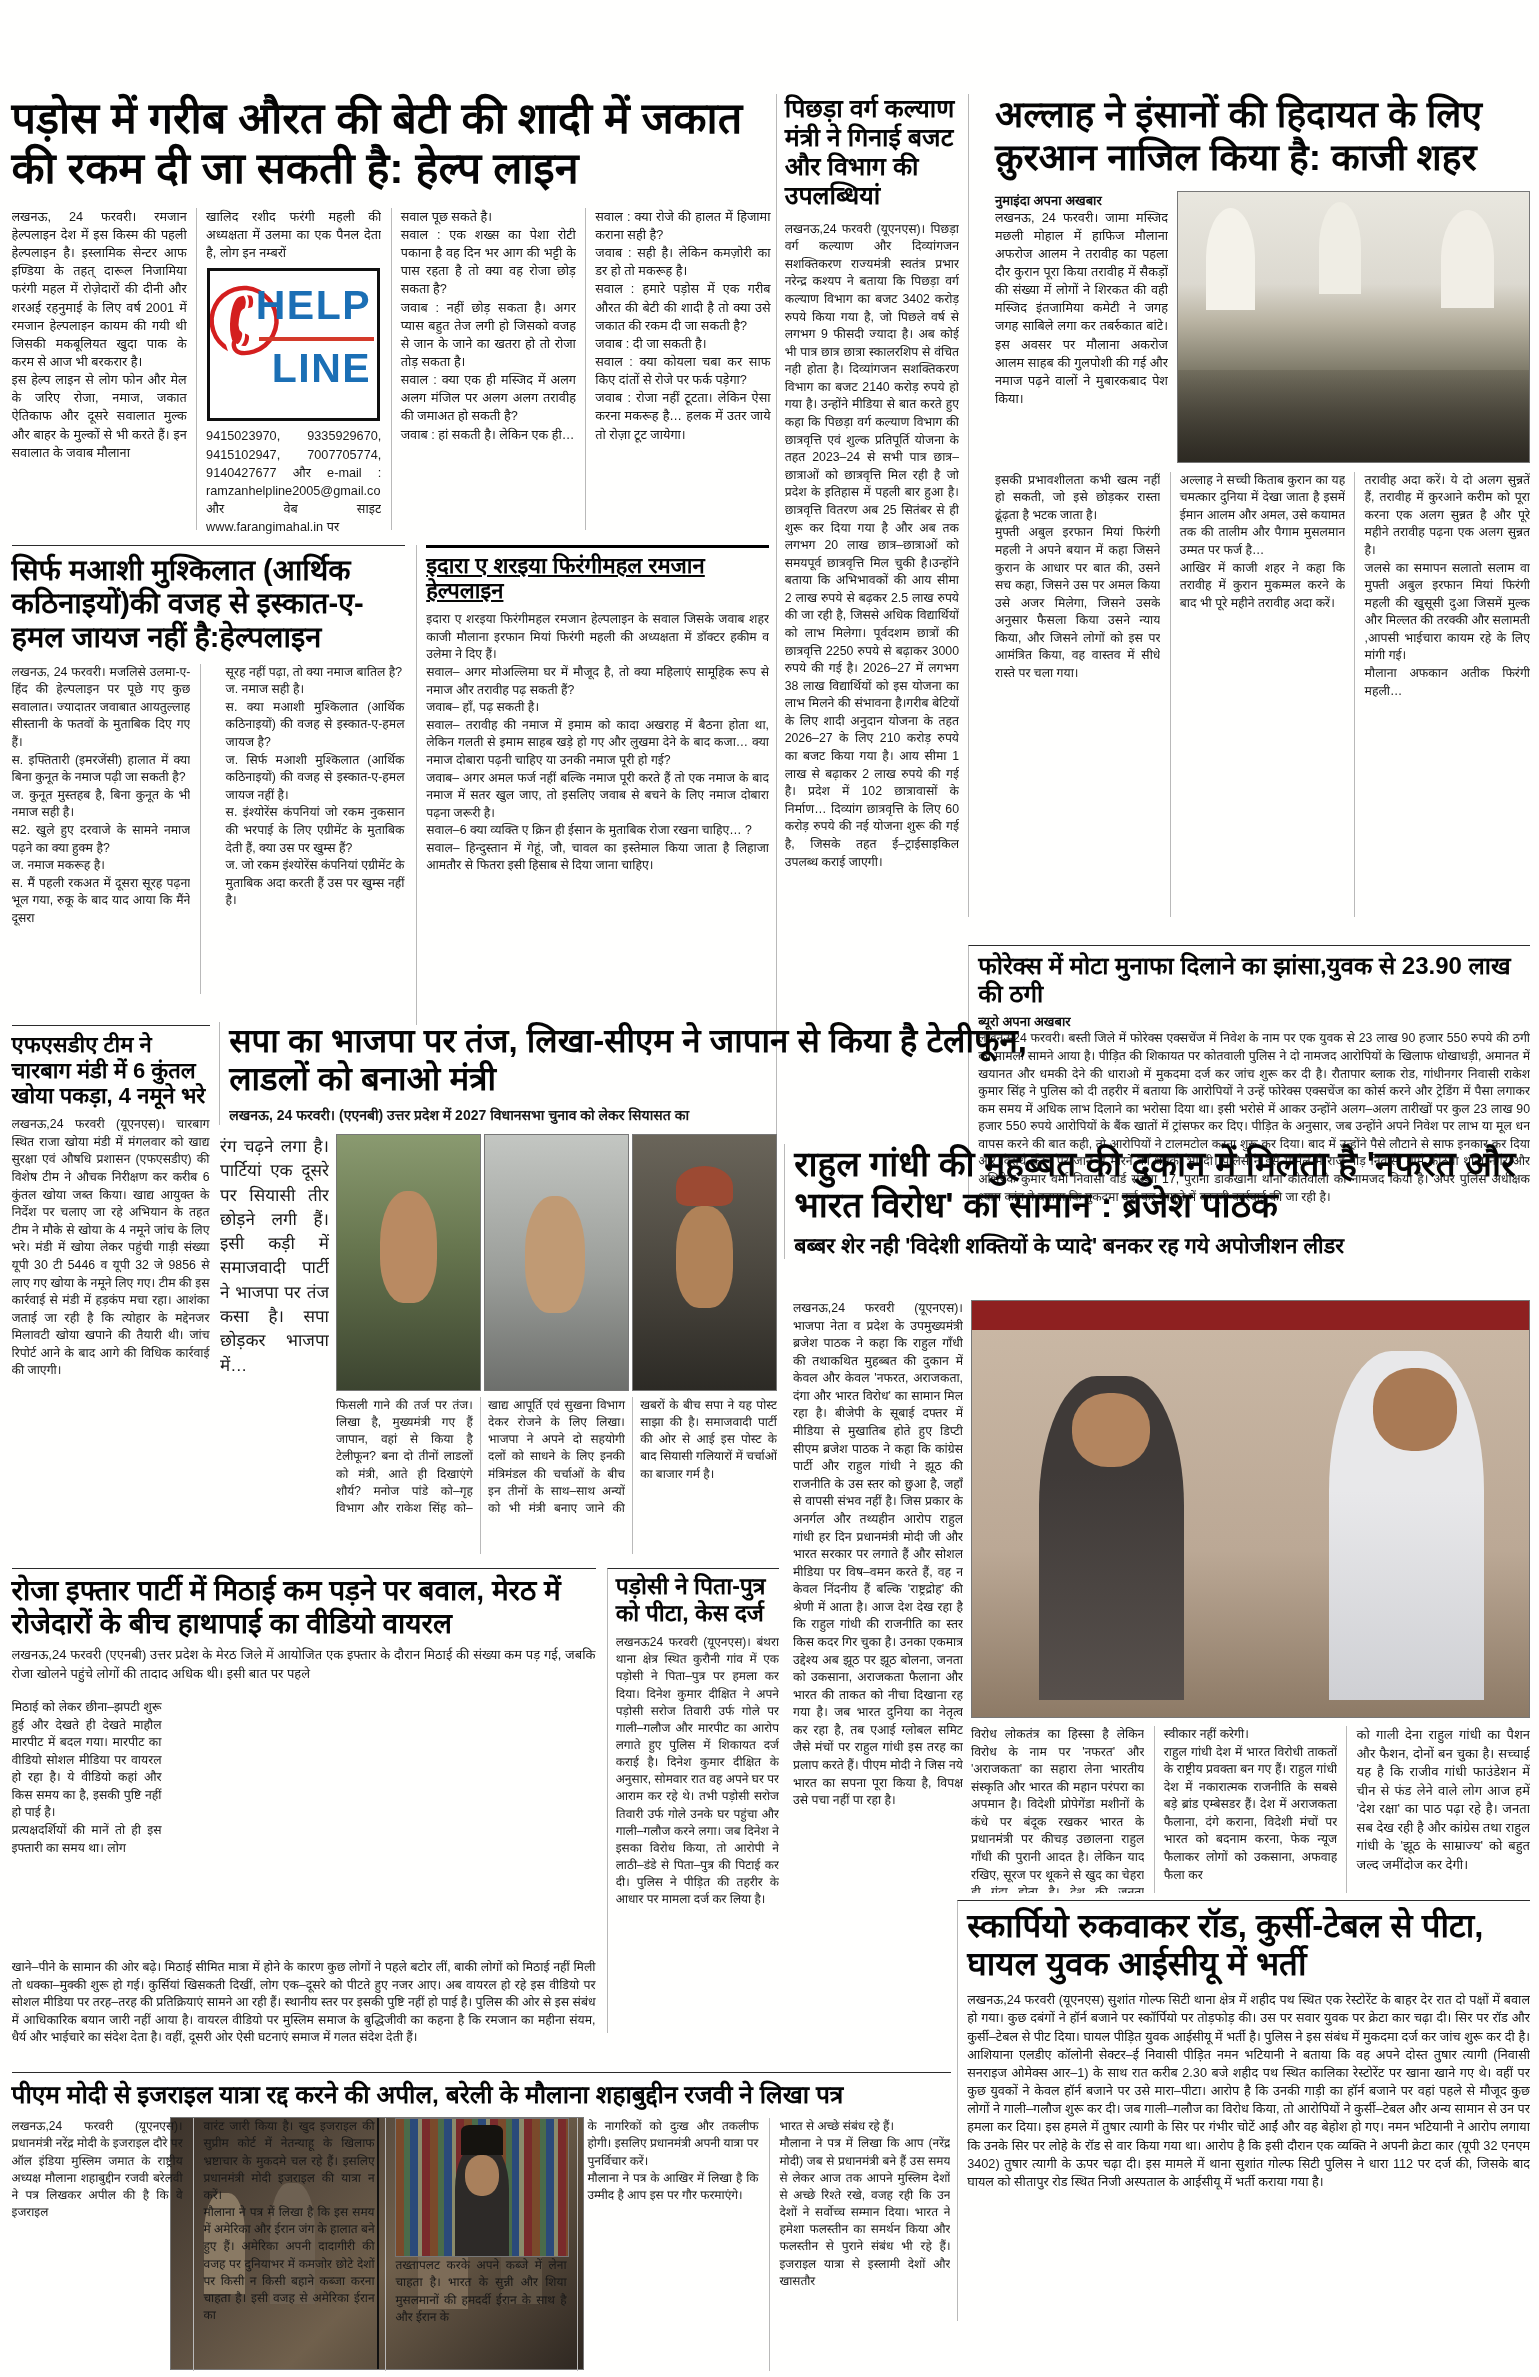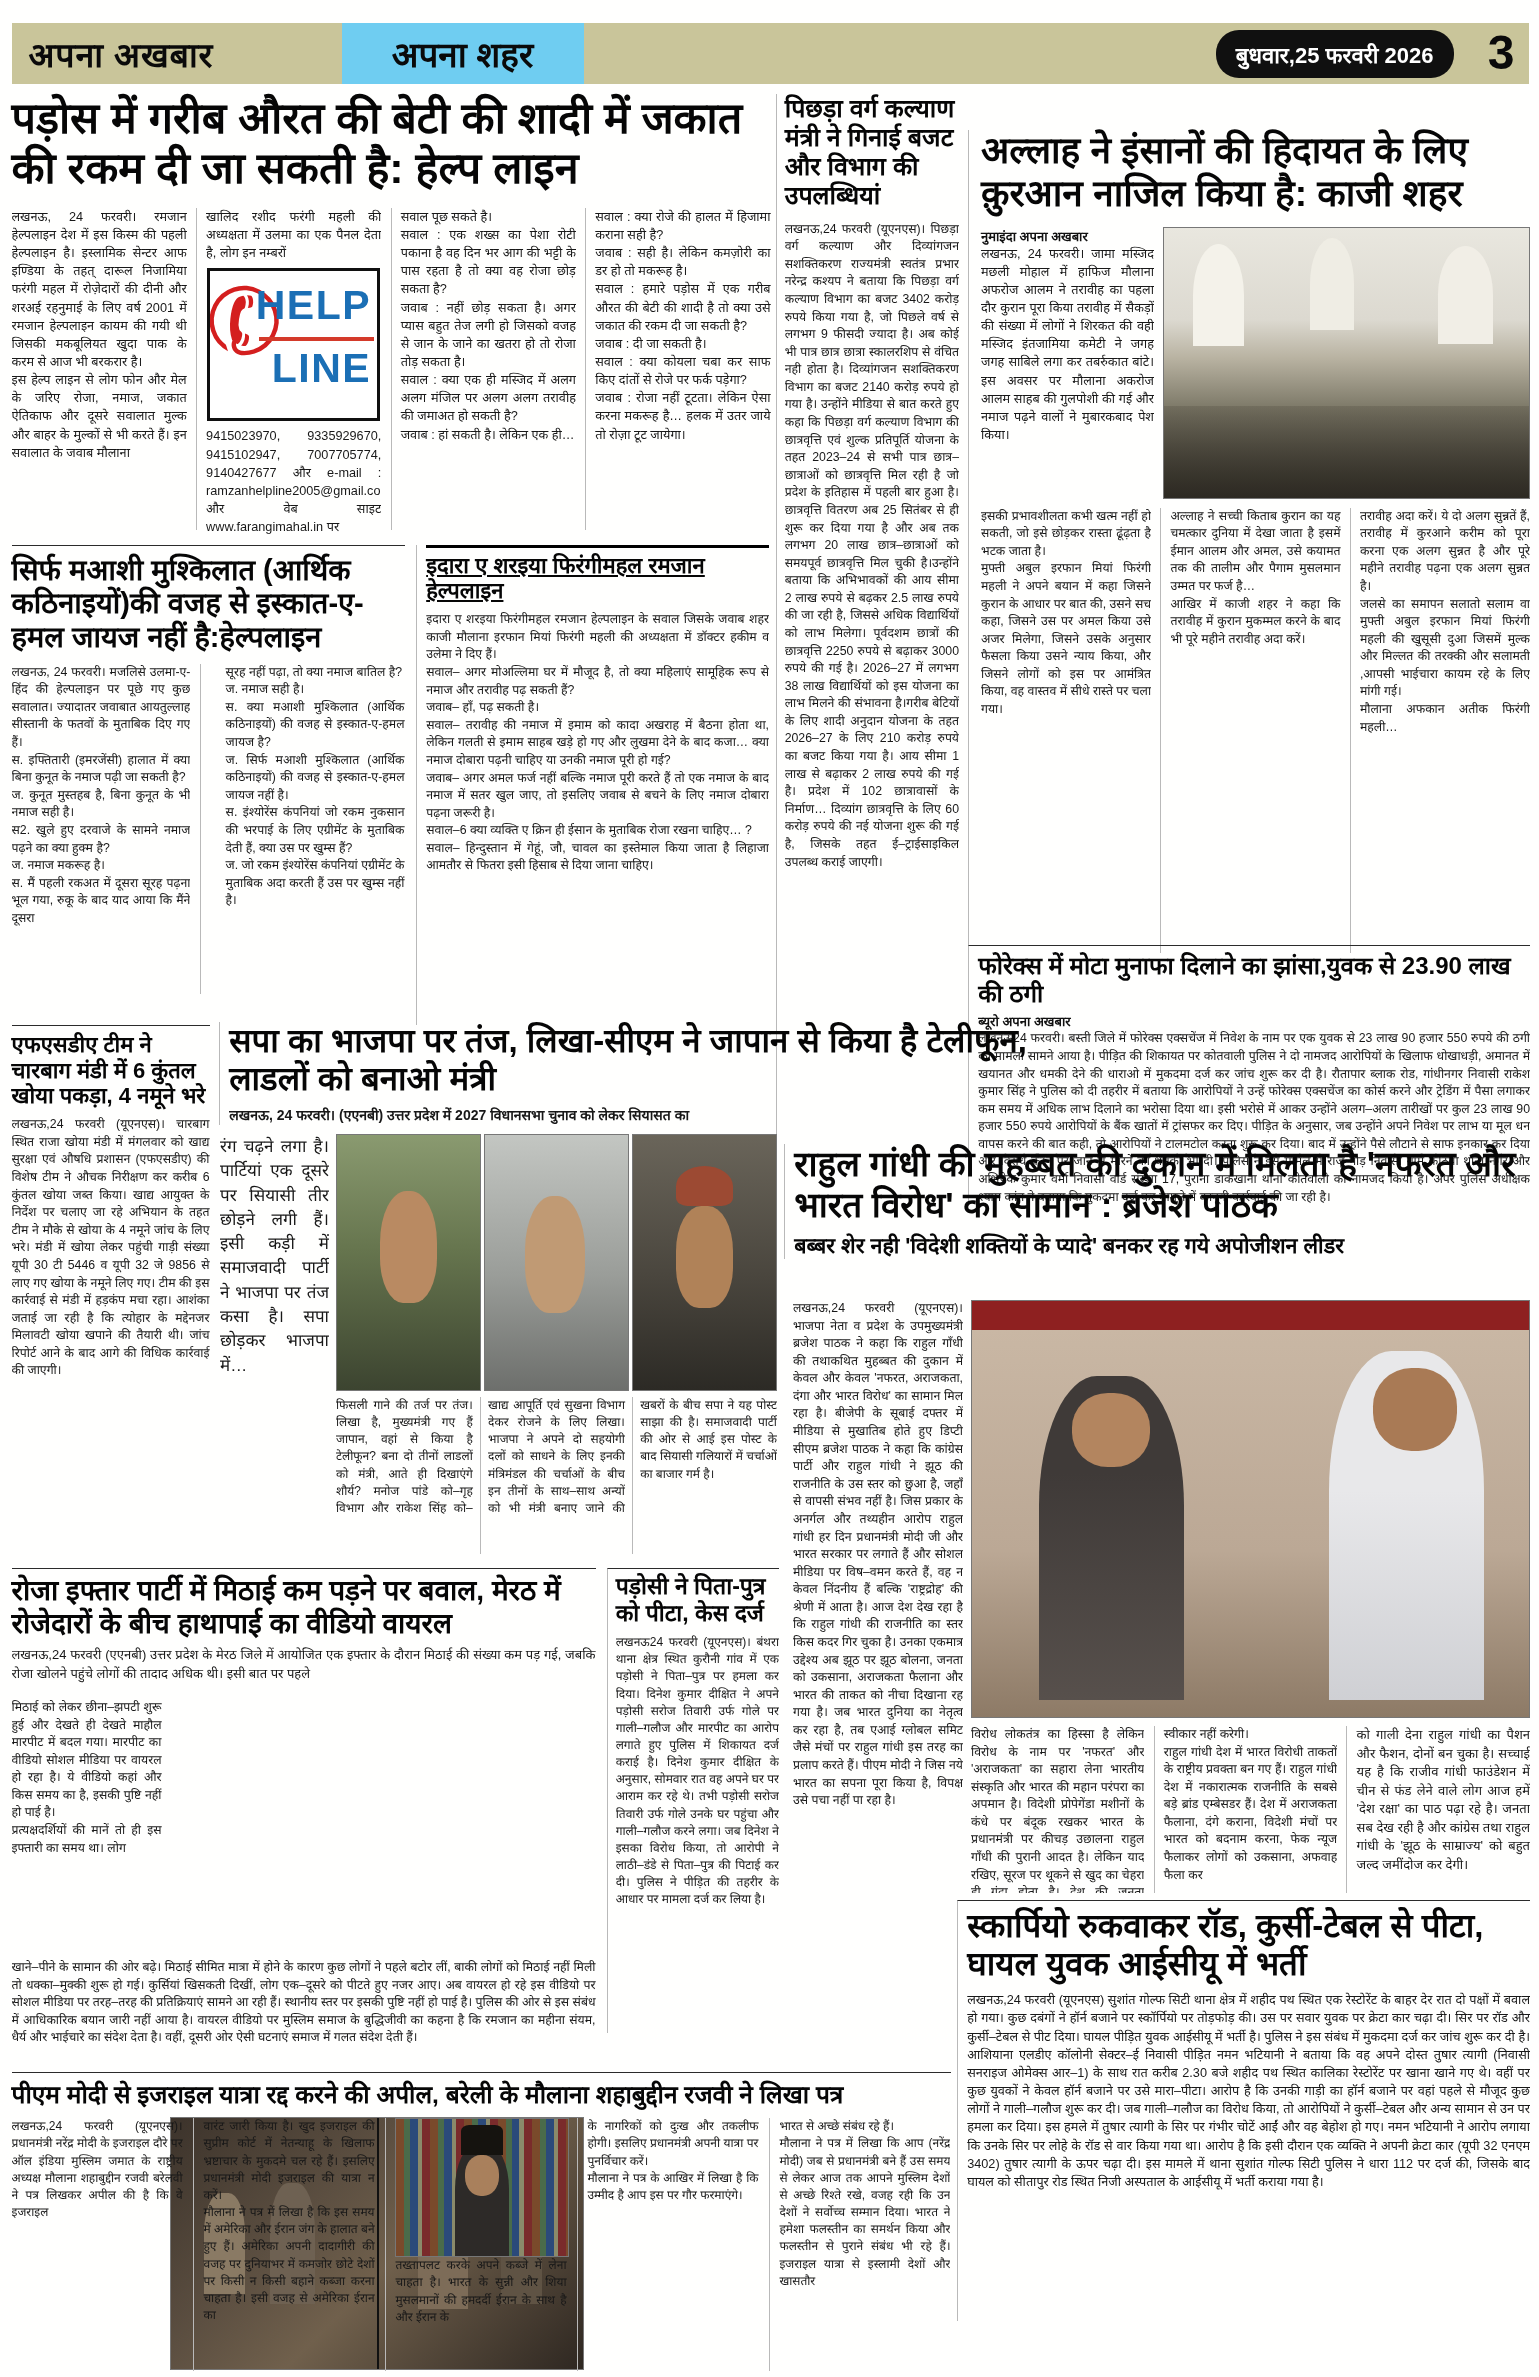--- a/index.html
+++ b/index.html
@@ -25,26 +25,20 @@
   .hlogo .t1{position:absolute;right:6.1px;top:10.7px;font-size:41px;font-weight:bold;color:#1b6fb5;letter-spacing:1.5px;}
   .hlogo .rule{position:absolute;right:3.1px;top:66px;width:115px;height:3.8px;background:#d43a2a;}
   .hlogo .t2{position:absolute;right:6.1px;top:74px;font-size:41px;font-weight:bold;color:#1b6fb5;letter-spacing:1.5px;}
   .sep-t{border-top:1.5px solid #2b2b2b;}
 </style>
 </head>
 <body>
 
 <div class="page">
 
-  <div class="masthead">
-    <div class="mh-paper">अपना अखबार</div>
-    <div class="mh-section">अपना शहर</div>
-    <div class="mh-pill">बुधवार,25 फरवरी 2026</div>
-    <div class="mh-page">3</div>
-  </div>
 
   <div class="blk" style="left:11.5px;top:94px;width:759px;">
     <div class="hl" style="font-size:43px;">पड़ोस में गरीब औरत की बेटी की शादी में जकात की रकम दी जा सकती है: हेल्प लाइन</div>
     <div class="vcols" style="margin-top:14px;height:322px;">
       <div class="body">लखनऊ, 24 फरवरी। रमजान हेल्पलाइन देश में इस किस्म की पहली हेल्पलाइन है। इस्लामिक सेन्टर आफ इण्डिया के तहत् दारूल निजामिया फरंगी महल में रोज़ेदारों की दीनी और शरअई रहनुमाई के लिए वर्ष 2001 में रमजान हेल्पलाइन कायम की गयी थी जिसकी मकबूलियत खुदा पाक के करम से आज भी बरकरार है।
 इस हेल्प लाइन से लोग फोन और मेल के जरिए रोजा, नमाज, जकात ऐतिकाफ और दूसरे सवालात मुल्क और बाहर के मुल्कों से भी करते हैं। इन सवालात के जवाब मौलाना</div>
       <div>
         <div class="body">खालिद रशीद फरंगी महली की अध्यक्षता में उलमा का एक पैनल देता है, लोग इन नम्बरों</div>
         <div class="hlogo">
           <span class="phone">✆</span>
@@ -66,21 +60,21 @@
 सवाल : क्या कोयला चबा कर साफ किए दांतों से रोजे पर फर्क पड़ेगा?
 जवाब : रोजा नहीं टूटता। लेकिन ऐसा करना मकरूह है… हलक में उतर जाये तो रोज़ा टूट जायेगा।</div>
     </div>
   </div>
 
   <div class="blk" style="left:776px;top:94px;width:183px;height:1089px;border-left:0.8px solid #b9b9b9;padding-left:7.7px;">
     <div class="hl" style="font-size:25px;">पिछड़ा वर्ग कल्याण मंत्री ने गिनाई बजट और विभाग की उपलब्धियां</div>
     <div class="body" style="margin-top:10.7px;font-size:12.3px;height:943px;">लखनऊ,24 फरवरी (यूएनएस)। पिछड़ा वर्ग कल्याण और दिव्यांगजन सशक्तिकरण राज्यमंत्री स्वतंत्र प्रभार नरेन्द्र कश्यप ने बताया कि पिछड़ा वर्ग कल्याण विभाग का बजट 3402 करोड़ रुपये किया गया है, जो पिछले वर्ष से लगभग 9 फीसदी ज्यादा है। अब कोई भी पात्र छात्र छात्रा स्कालरशिप से वंचित नही होता है। दिव्यांगजन सशक्तिकरण विभाग का बजट 2140 करोड़ रुपये हो गया है। उन्होंने मीडिया से बात करते हुए कहा कि पिछड़ा वर्ग कल्याण विभाग की छात्रवृत्ति एवं शुल्क प्रतिपूर्ति योजना के तहत 2023–24 से सभी पात्र छात्र–छात्राओं को छात्रवृत्ति मिल रही है जो प्रदेश के इतिहास में पहली बार हुआ है। छात्रवृत्ति वितरण अब 25 सितंबर से ही शुरू कर दिया गया है और अब तक लगभग 20 लाख छात्र–छात्राओं को समयपूर्व छात्रवृत्ति मिल चुकी है।उन्होंने बताया कि अभिभावकों की आय सीमा 2 लाख रुपये से बढ़कर 2.5 लाख रुपये की जा रही है, जिससे अधिक विद्यार्थियों को लाभ मिलेगा। पूर्वदशम छात्रों की छात्रवृत्ति 2250 रुपये से बढ़ाकर 3000 रुपये की गई है। 2026–27 में लगभग 38 लाख विद्यार्थियों को इस योजना का लाभ मिलने की संभावना है।गरीब बेटियों के लिए शादी अनुदान योजना के तहत 2026–27 के लिए 210 करोड़ रुपये का बजट किया गया है। आय सीमा 1 लाख से बढ़ाकर 2 लाख रुपये की गई है। प्रदेश में 102 छात्रावासों के निर्माण… दिव्यांग छात्रवृत्ति के लिए 60 करोड़ रुपये की नई योजना शुरू की गई है, जिसके तहत ई–ट्राईसाइकिल उपलब्ध कराई जाएगी।</div>
   </div>
 
-  <div class="blk" style="left:968px;top:94px;width:562px;border-left:0.8px solid #b9b9b9;padding-left:12px;margin-top:36px;">
+  <div class="blk" style="left:968px;top:94px;width:562px;border-left:0.8px solid #b9b9b9;padding-left:26px;">
     <div class="hl" style="font-size:37px;">अल्लाह ने इंसानों की हिदायत के लिए क़ुरआन नाजिल किया है: काजी शहर</div>
     <div style="display:flex;margin-top:10.7px;gap:9.2px;">
       <div style="width:173px;">
         <div class="dateline">नुमाइंदा अपना अखबार</div>
         <div class="body" style="height:253px;">लखनऊ, 24 फरवरी। जामा मस्जिद मछली मोहाल में हाफिज मौलाना अफरोज आलम ने तरावीह का पहला दौर कुरान पूरा किया तरावीह में सैकड़ों की संख्या में लोगों ने शिरकत की वही मस्जिद इंतजामिया कमेटी ने जगह जगह साबिले लगा कर तबर्रुकात बांटे। इस अवसर पर मौलाना अकरोज आलम साहब की गुलपोशी की गई और नमाज पढ़ने वालों ने मुबारकबाद पेश किया।</div>
       </div>
       <div class="photo" style="flex:1;height:270px;background:
            linear-gradient(180deg,#e9e7df 0%,#dcd9d0 34%,#b9b3a2 48%,#7f7b6a 66%,#4a463c 100%);position:relative;">
         <div style="position:absolute;left:8%;top:6%;width:14%;height:38%;background:#f4f2ea;border-radius:50% 50% 0 0;"></div>
         <div style="position:absolute;left:40%;top:4%;width:12%;height:34%;background:#efede4;border-radius:50% 50% 0 0;"></div>

